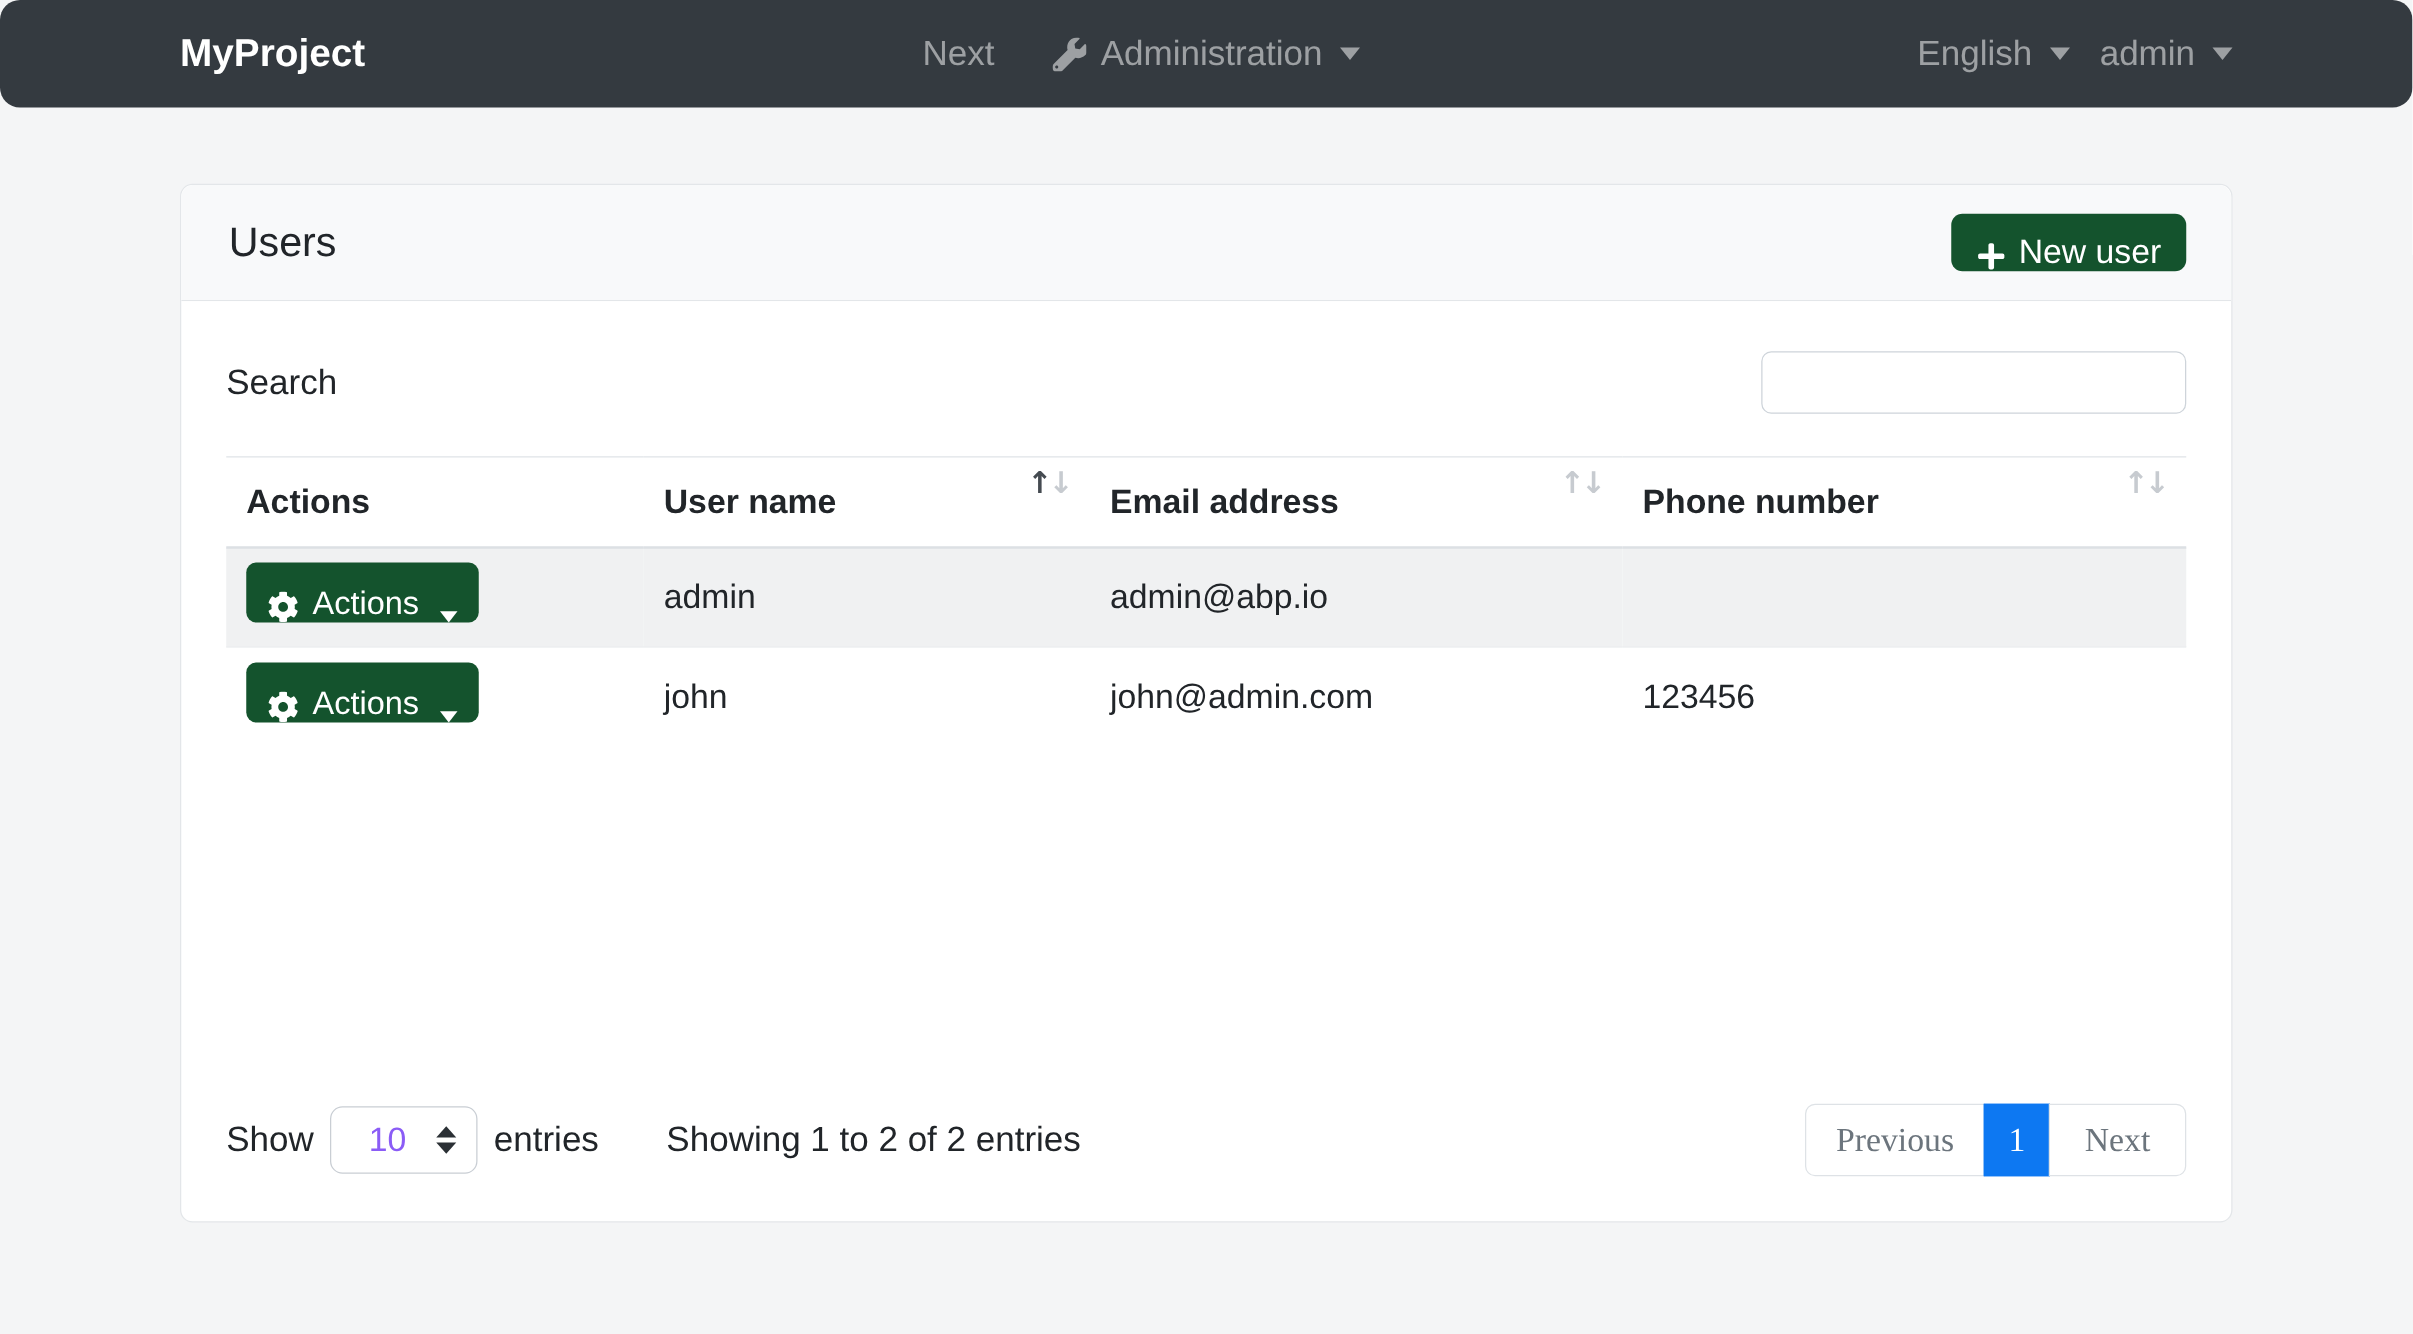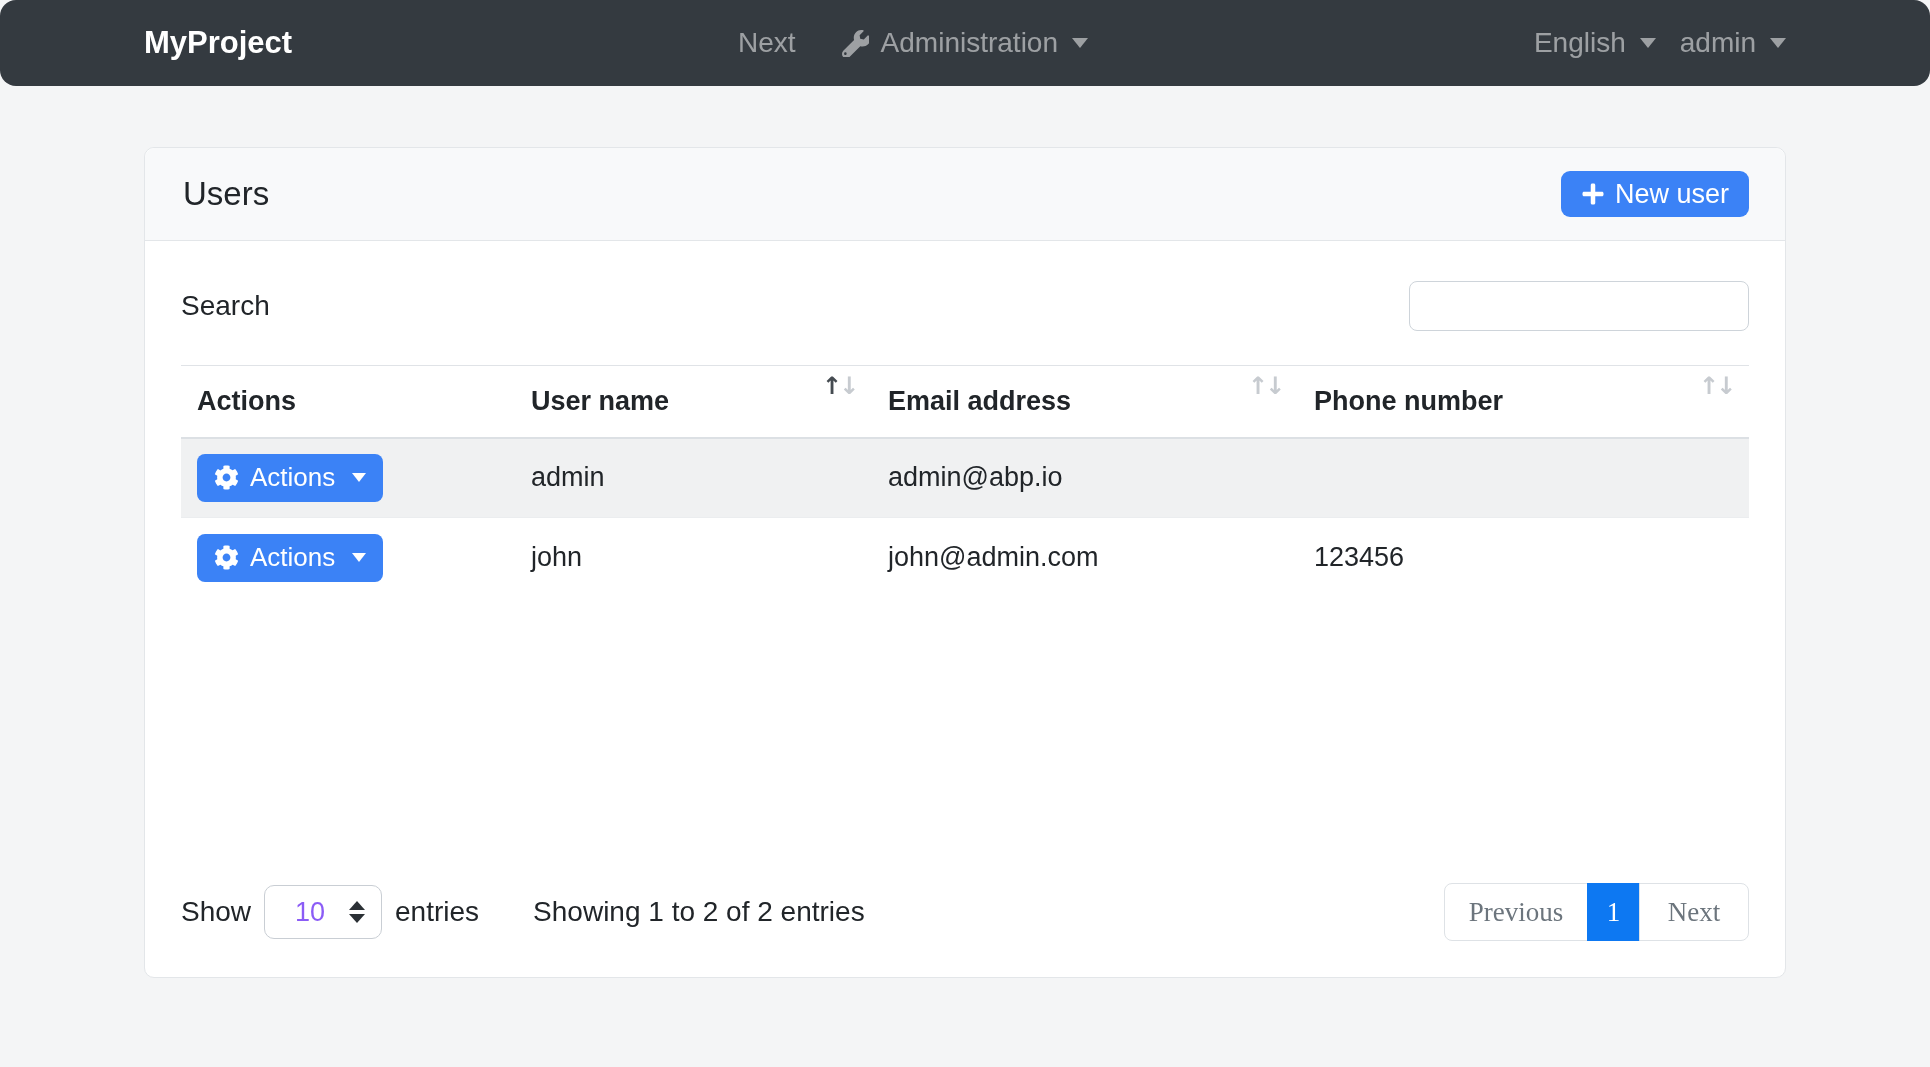--- a/index.html
+++ b/index.html
@@ -23,22 +23,22 @@
            border-top:10px solid currentColor; margin-left:14px; }
   .wrench-svg { width:27px; height:27px; fill:rgba(255,255,255,0.52); margin-right:12px; }
 
   
   .card { width:1642px; height:831px; margin:61px auto 0; background:#ffffff;
           border:1px solid #e3e6e9; border-radius:10px; display:flex; flex-direction:column; }
   .card-header { height:93px; background:#f8f9fa; border-bottom:1px solid #e3e6e9;
                  border-radius:10px 10px 0 0; display:flex; align-items:center;
                  justify-content:space-between; padding:0 36px 0 38px; }
   .card-title { font-size:33px; font-weight:400; color:#212529; }
-  .btn { border:none; cursor:pointer; display:inline-flex; align-items:center;
-         font-family:inherit; color:#ffffff; background:#3b82f6; }
+  .btn { border:none; cursor:pointer; display:inline-flex; align-items:flex-end;
+         font-family:inherit; color:#ffffff; background:#14532d; }
   .btn-new { height:46px; padding:0 20px; border-radius:9px; font-size:27px; gap:10px; }
   .btn-new svg { width:24px; height:24px; fill:#ffffff; }
   .card-body { flex:1; display:flex; flex-direction:column; padding:40px 36px 36px; }
 
   
   .search-row { display:flex; justify-content:space-between; align-items:center; gap:14px; margin-bottom:34px; }
   .search-label { font-size:28px; }
   .search-input { width:340px; height:50px; border:1px solid #ced4da; border-radius:8px;
                   font-size:26px; padding:0 14px; font-family:inherit; outline:none; }
 

